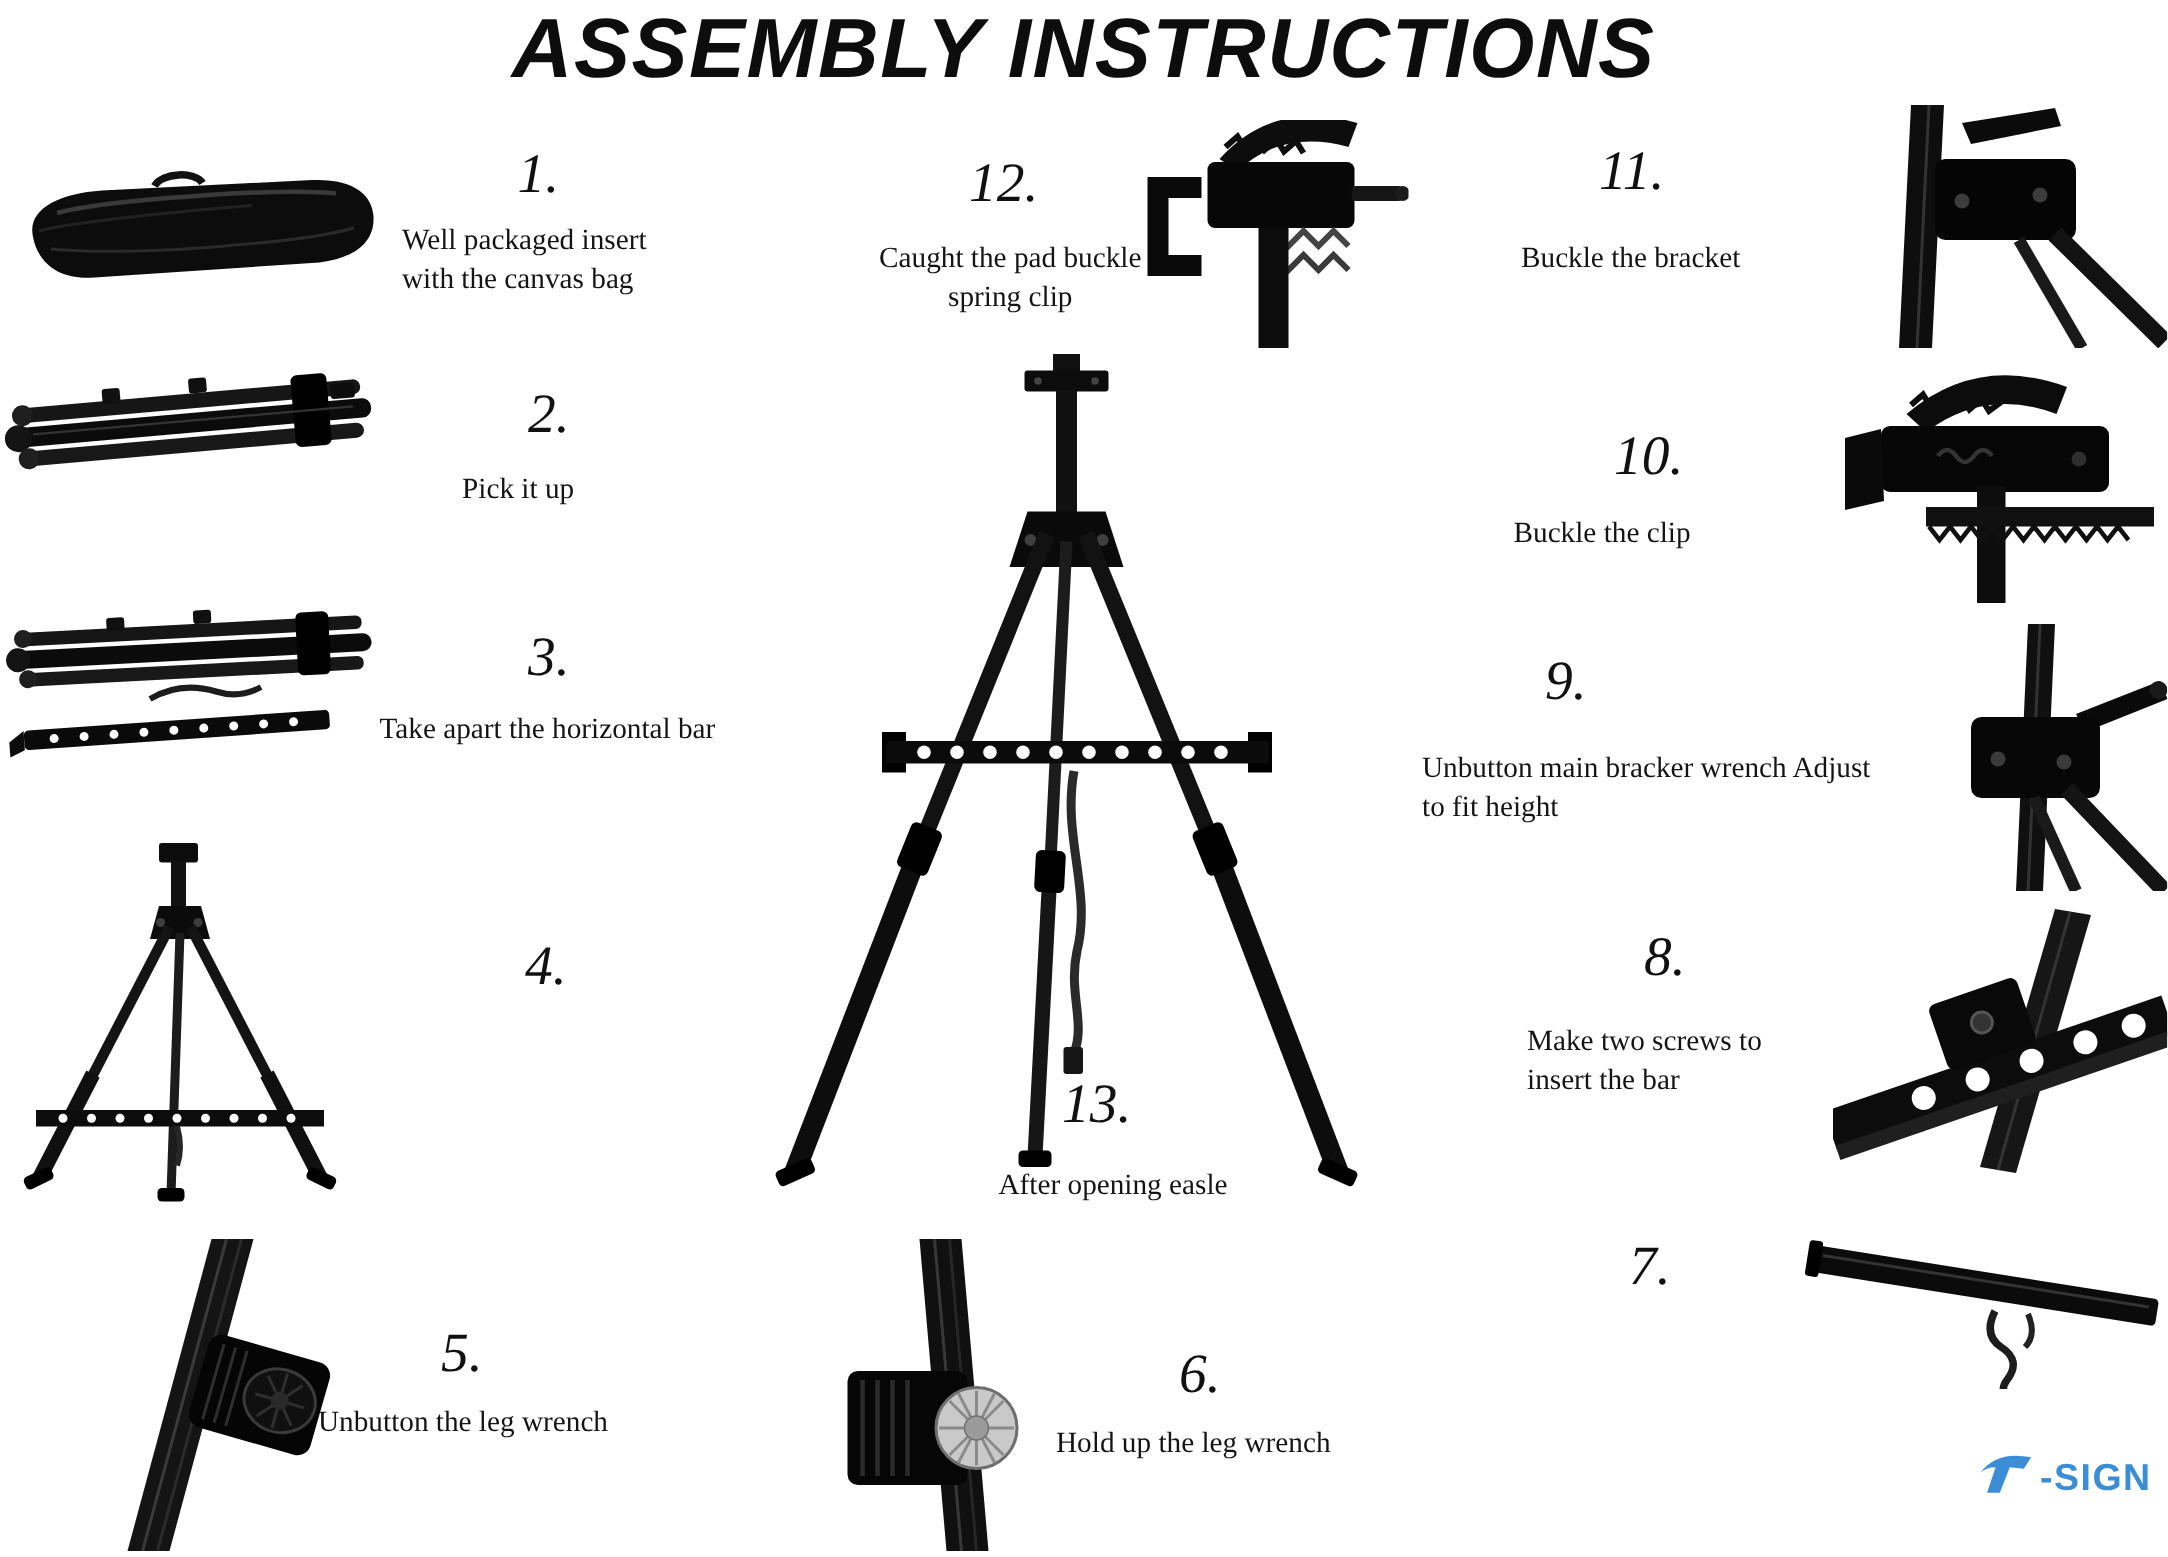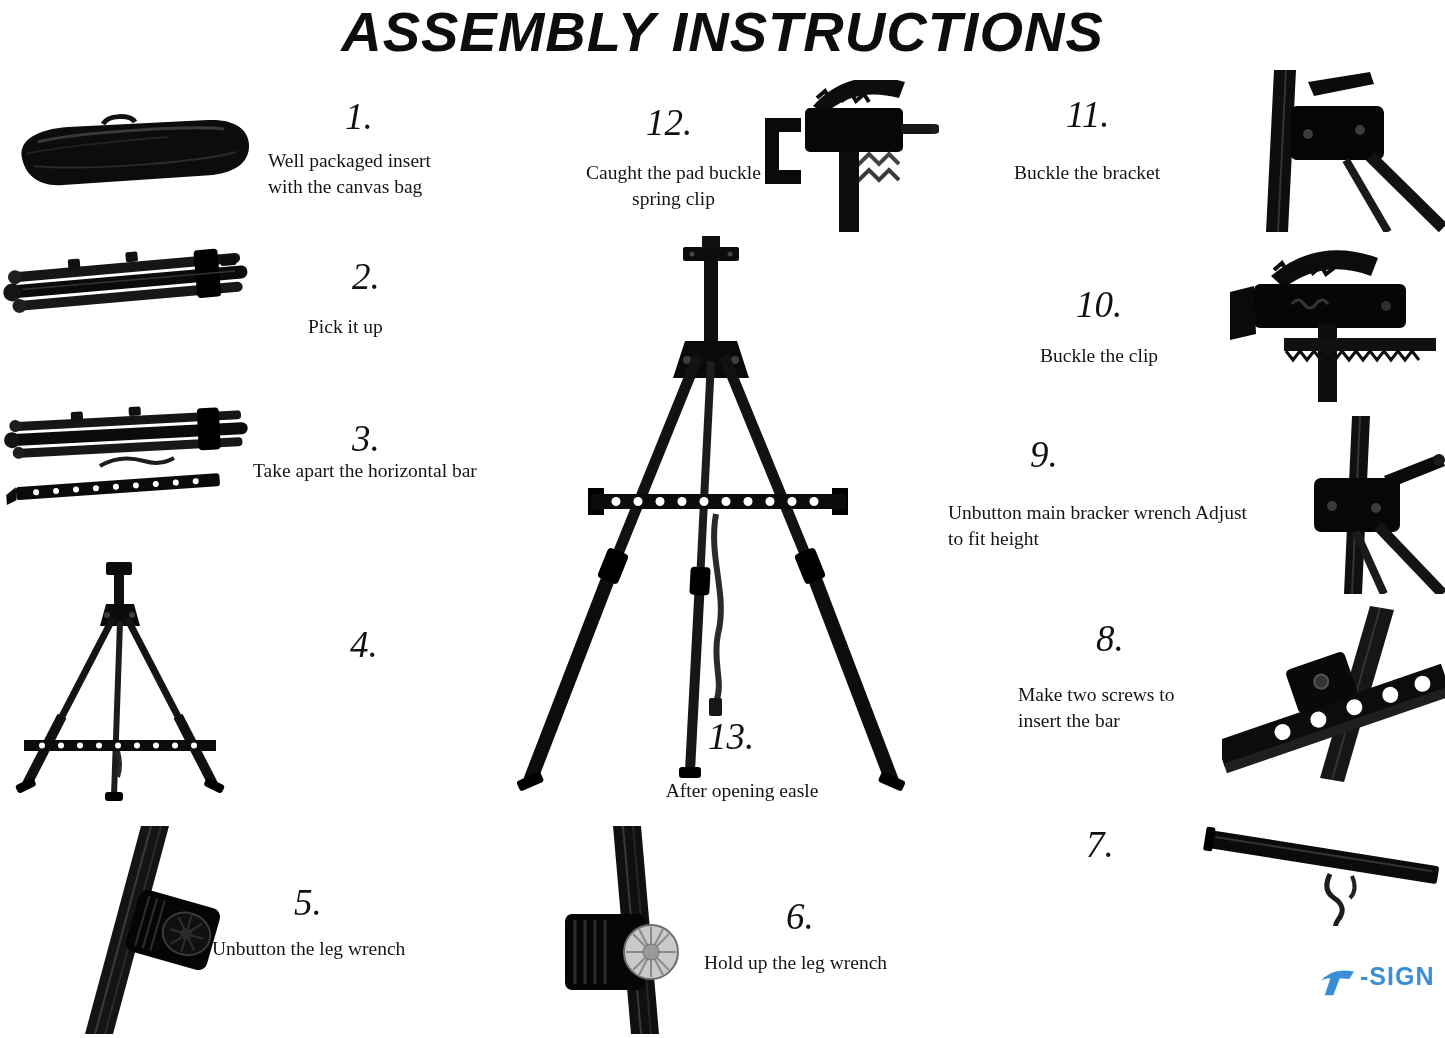--- a/index.html
+++ b/index.html
@@ -17,21 +17,21 @@
     font-family:"Liberation Serif",serif;
   }
   .txt{
     position:absolute;font-size:19.5px;line-height:1.32;color:#141414;
     font-family:"Liberation Serif",serif;
   }
   .center-text{text-align:center;}
   .img{position:absolute;}
   .img svg{display:block;width:100%;height:100%;}
   .brand{
-    position:absolute;left:1318px;top:964px;display:flex;align-items:flex-start;gap:4px;
+    position:absolute;left:1318px;top:964px;display:flex;align-items:flex-end;gap:4px;
     font-family:"Liberation Sans",sans-serif;
   }
   .brand .brand-text{
     font-weight:bold;font-size:25px;letter-spacing:1px;color:#3b8ed6;line-height:1;
   }
 </style>
 </head>
 <body>
 
 <div id="canvas">
@@ -93,21 +93,21 @@
           <circle cx="96" cy="82.5" r="3" fill="#fff"></circle>
         <circle cx="116" cy="82.5" r="3" fill="#fff"></circle>
           <circle cx="136" cy="82.5" r="3" fill="#fff"></circle>
         <circle cx="156" cy="82.5" r="3" fill="#fff"></circle>
           <circle cx="176" cy="82.5" r="3" fill="#fff"></circle>
         <circle cx="196" cy="82.5" r="3" fill="#fff"></circle>
       </g>
     </svg>
   </div>
   <div class="num" style="left:352px;top:420px">3.</div>
-  <div class="txt" style="left:253px;top:458px;width:280px">Take apart the horizontal bar</div>
+  <div class="txt" style="left:253px;top:474px;width:280px">Take apart the horizontal bar</div>
 
   <div class="img" style="left:10px;top:562px;width:220px;height:250px">
     <svg viewBox="0 0 220 250" xmlns="http://www.w3.org/2000/svg">
       <rect x="96" y="0" width="26" height="13" rx="2" fill="#0c0c0c"></rect>
       <rect x="104" y="12" width="10" height="32" fill="#111"></rect>
       <polygon points="96,42 124,42 130,64 90,64" fill="#0b0b0b"></polygon>
       <circle cx="97" cy="53" r="3" fill="#3d3d3d"></circle>
         <circle cx="122" cy="53" r="3" fill="#3d3d3d"></circle>
       <line x1="103" y1="56" x2="16" y2="224" stroke="#141414" stroke-width="7"></line>
       <line x1="52" y1="154" x2="16" y2="224" stroke="#101010" stroke-width="10"></line>
@@ -235,21 +235,21 @@
       <rect x="28" y="38" width="152" height="44" rx="6" fill="#060606"></rect>
       <path d="M28 40 L4 46 L4 94 L30 88 Z" fill="#0a0a0a"></path>
       <rect x="92" y="78" width="19" height="78" fill="#0d0d0d"></rect>
       <rect x="58" y="92" width="152" height="13" fill="#111"></rect>
       <path d="M60 105 l7 9 7 -9 7 9 7 -9 7 9 7 -9 7 9 7 -9 7 9 7 -9 7 9 7 -9 7 9 7 -9 7 9 7 -9 7 9 7 -9 7 9" stroke="#101010" stroke-width="3" fill="none"></path>
       <path d="M66 58 q6 -8 12 0 q6 8 12 0 q6 -8 12 0" stroke="#333" stroke-width="3" fill="none"></path>
       <circle cx="160" cy="60" r="5" fill="#2e2e2e"></circle>
     </svg>
   </div>
   <div class="num" style="left:1076px;top:286px">10.</div>
-  <div class="txt" style="left:1040px;top:343px;width:160px">Buckle the clip</div>
+  <div class="txt" style="left:1009px;top:343px;width:160px">Buckle the clip</div>
 
   <div class="img" style="left:1238px;top:70px;width:207px;height:162px">
     <svg viewBox="0 0 207 162" xmlns="http://www.w3.org/2000/svg">
       <polygon points="36,0 58,0 50,162 28,162" fill="#0e0e0e"></polygon>
       <line x1="48" y1="0" x2="40" y2="162" stroke="#333" stroke-width="2"></line>
       <polygon points="70,12 132,2 136,14 76,26" fill="#0b0b0b"></polygon>
       <rect x="52" y="36" width="94" height="54" rx="7" fill="#050505"></rect>
       <circle cx="70" cy="64" r="5" fill="#3c3c3c"></circle>
         <circle cx="122" cy="60" r="5" fill="#3c3c3c"></circle>
       <line x1="132" y1="86" x2="205" y2="158" stroke="#121212" stroke-width="12"></line>

